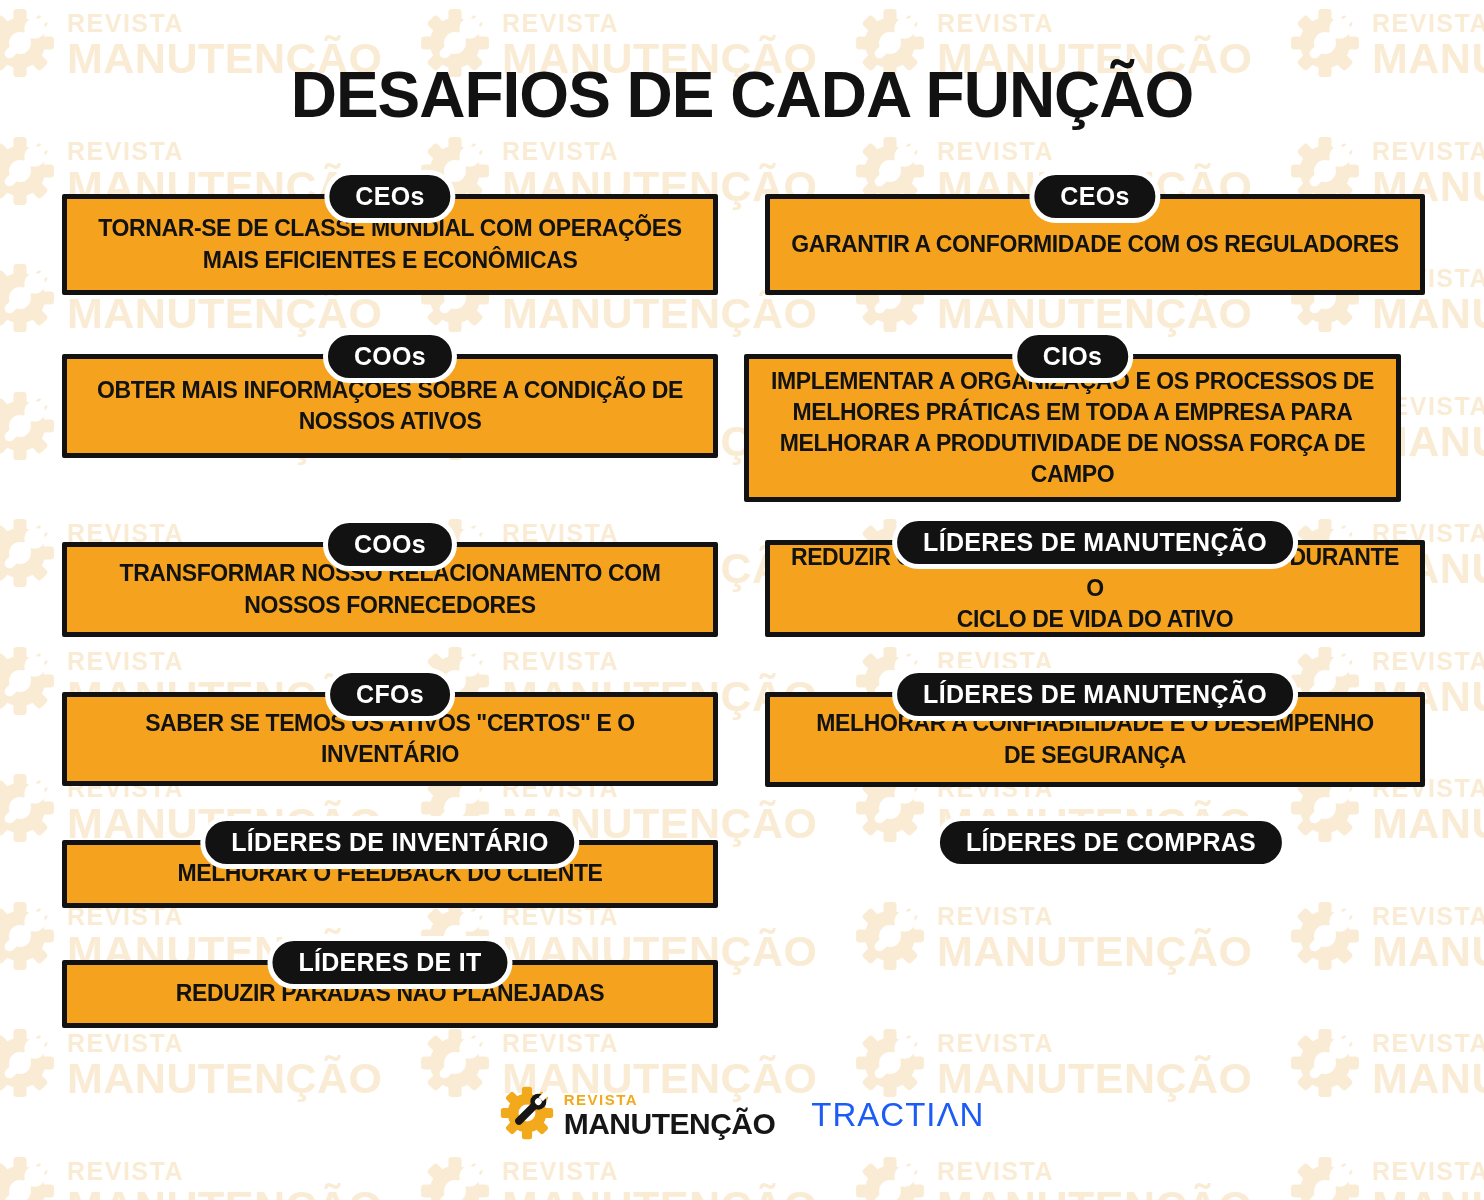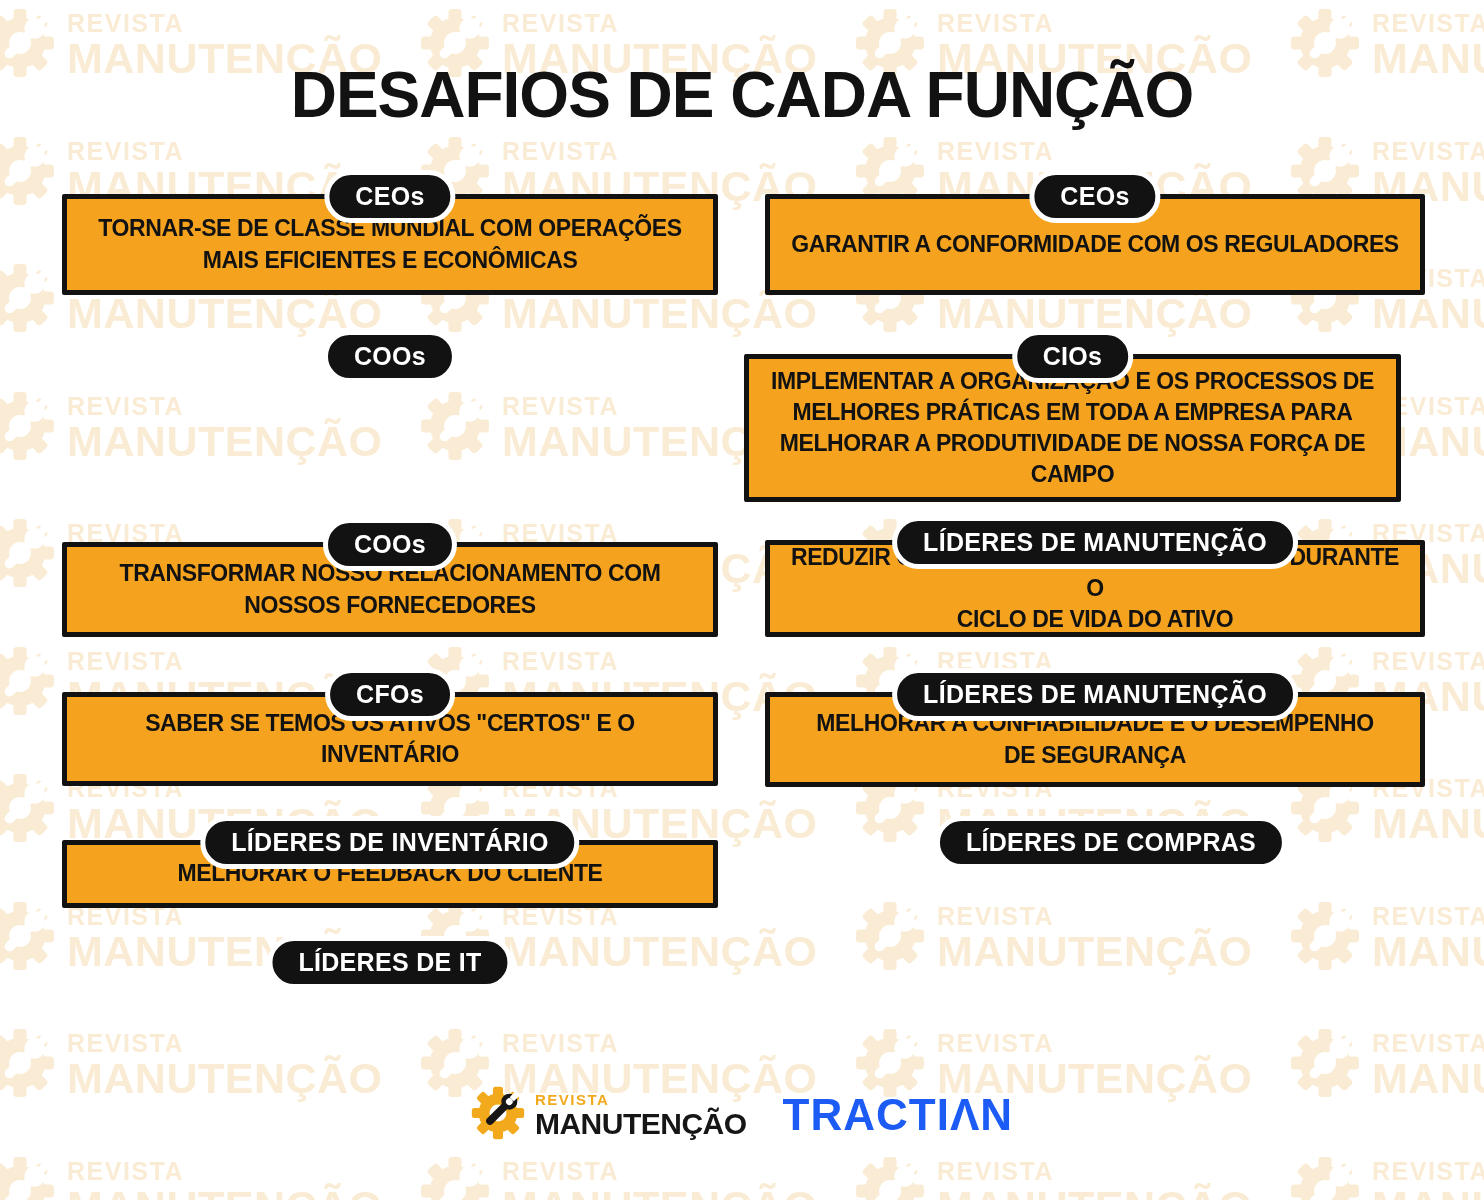--- a/index.html
+++ b/index.html
@@ -48,21 +48,21 @@
   .card-r4{left:765px;top:668px;width:660px;height:119px;}
   .card-r5{left:781px;top:816px;width:660px;height:92px;}
 
   
   .footer{position:absolute;z-index:1;left:0;right:0;top:1086px;display:flex;
     justify-content:center;align-items:center;gap:36px;}
   .rm-logo{display:flex;align-items:center;gap:10px;}
   .rm-text{display:flex;flex-direction:column;line-height:1;}
   .rm-top{color:var(--yellow);font-size:15px;font-weight:bold;letter-spacing:1.5px;}
   .rm-bottom{color:#161616;font-size:30px;font-weight:bold;letter-spacing:-.5px;margin-top:2px;}
-  .tractian{color:var(--blue);font-size:44px;font-weight:bold;letter-spacing:1px;text-align:right;}
+  .tractian{color:var(--blue);font-size:33px;font-weight:normal;letter-spacing:1px;text-align:right;}
 </style>
 </head>
 <body>
 
 <div class="page">
 
   <div id="watermark">
       <div class="wm-tile" style="left: -15px; top: 8px;">
         <span class="wm-icon"><svg width="70" height="70" viewBox="0 0 64 64" aria-hidden="true">
     <rect x="26" y="1" width="12" height="14" rx="3" transform="rotate(0 32 32)" fill="#FAECD4"></rect>
@@ -1030,20 +1030,24 @@
   <div class="card card-l1">
     <div class="pill"><span>CEOs</span></div>
     <div class="box">
         <span class="box-text">TORNAR-SE DE CLASSE MUNDIAL COM OPERAÇÕES
 MAIS EFICIENTES E ECONÔMICAS</span>
       </div>
   </div>
 
   <div class="card card-l2">
     <div class="pill"><span>COOs</span></div>
+    <div class="box">
+        <span class="box-text">OBTER MAIS INFORMAÇÕES SOBRE A CONDIÇÃO DE
+NOSSOS ATIVOS</span>
+      </div>
   </div>
 
   <div class="card card-l3">
     <div class="pill"><span>COOs</span></div>
     <div class="box">
         <span class="box-text">TRANSFORMAR NOSSO RELACIONAMENTO COM
 NOSSOS FORNECEDORES</span>
       </div>
   </div>
 
@@ -1056,20 +1060,23 @@
 
   <div class="card card-l5">
     <div class="pill"><span>LÍDERES DE INVENTÁRIO</span></div>
     <div class="box">
         <span class="box-text">MELHORAR O FEEDBACK DO CLIENTE</span>
       </div>
   </div>
 
   <div class="card card-l6">
     <div class="pill"><span>LÍDERES DE IT</span></div>
+    <div class="box">
+        <span class="box-text">REDUZIR PARADAS NÃO PLANEJADAS</span>
+      </div>
   </div>
 
   <div class="card card-r1">
     <div class="pill"><span>CEOs</span></div>
     <div class="box">
         <span class="box-text">GARANTIR A CONFORMIDADE COM OS REGULADORES</span>
       </div>
   </div>
 
   <div class="card card-r2">

